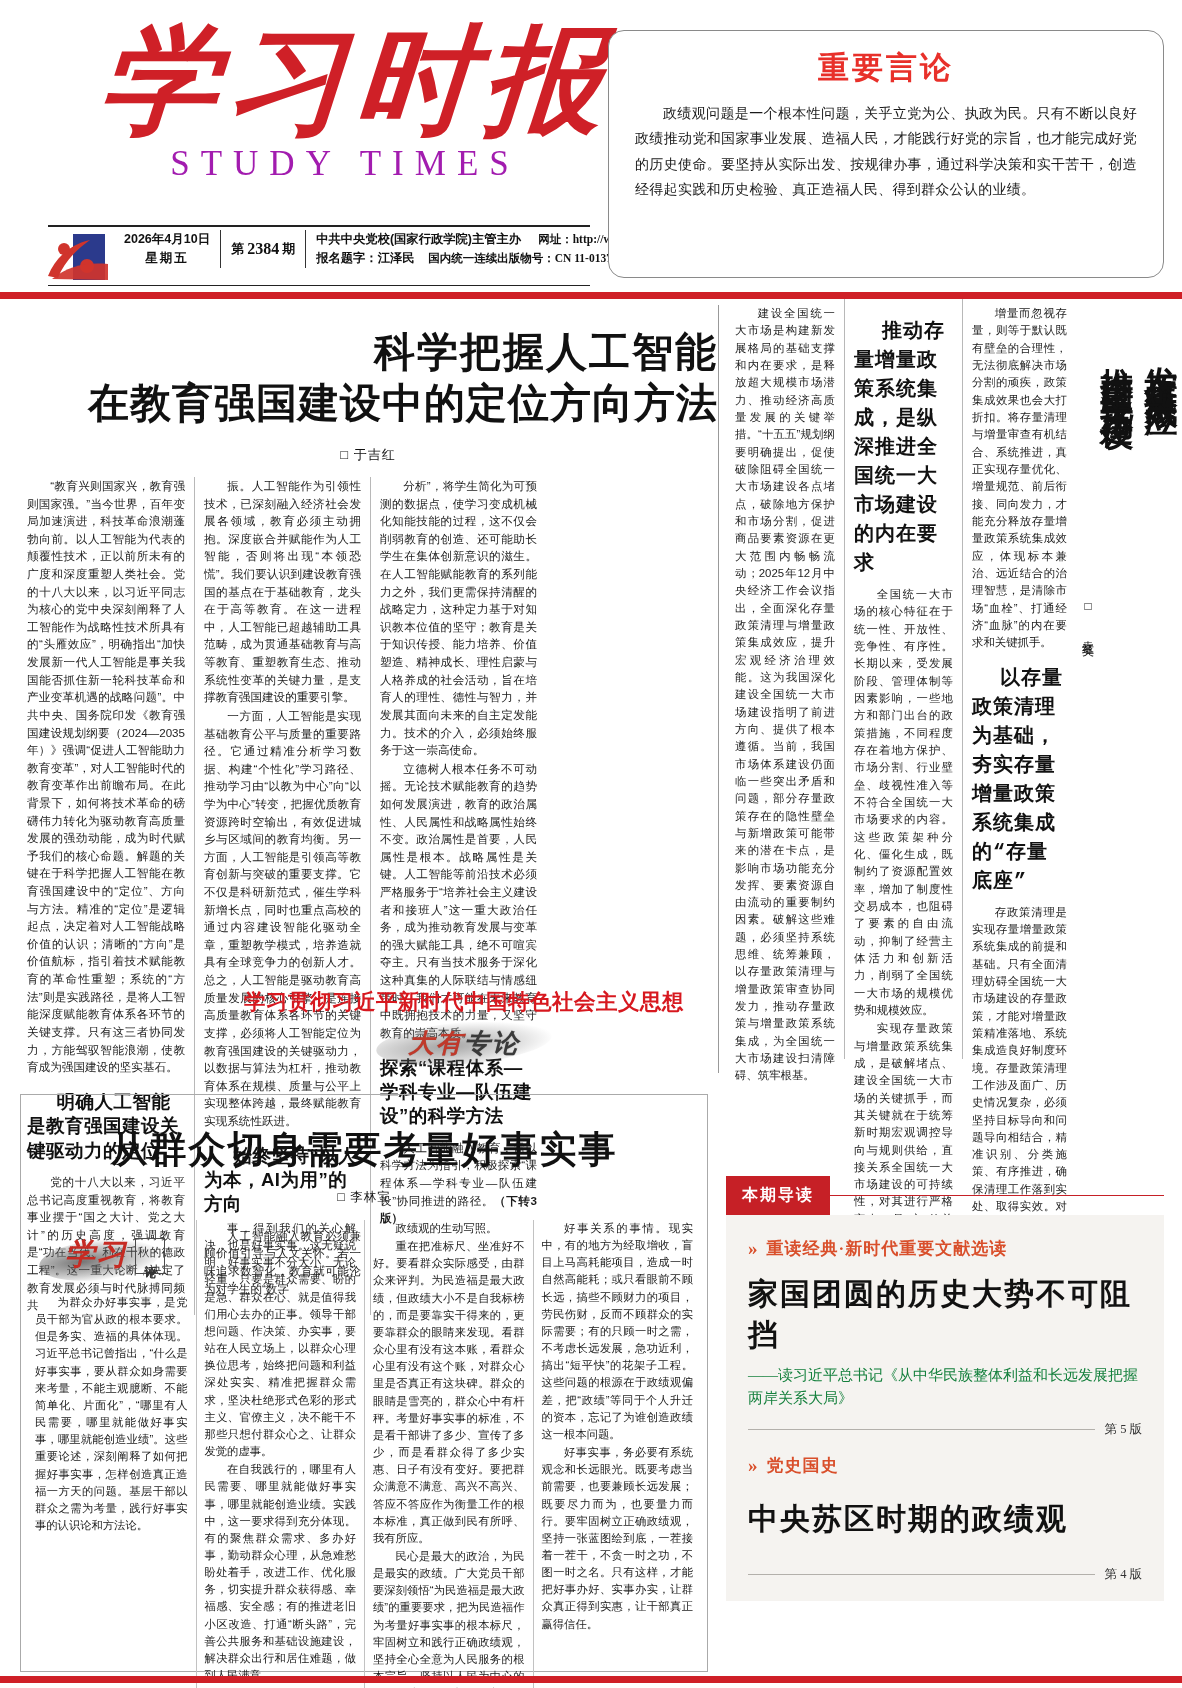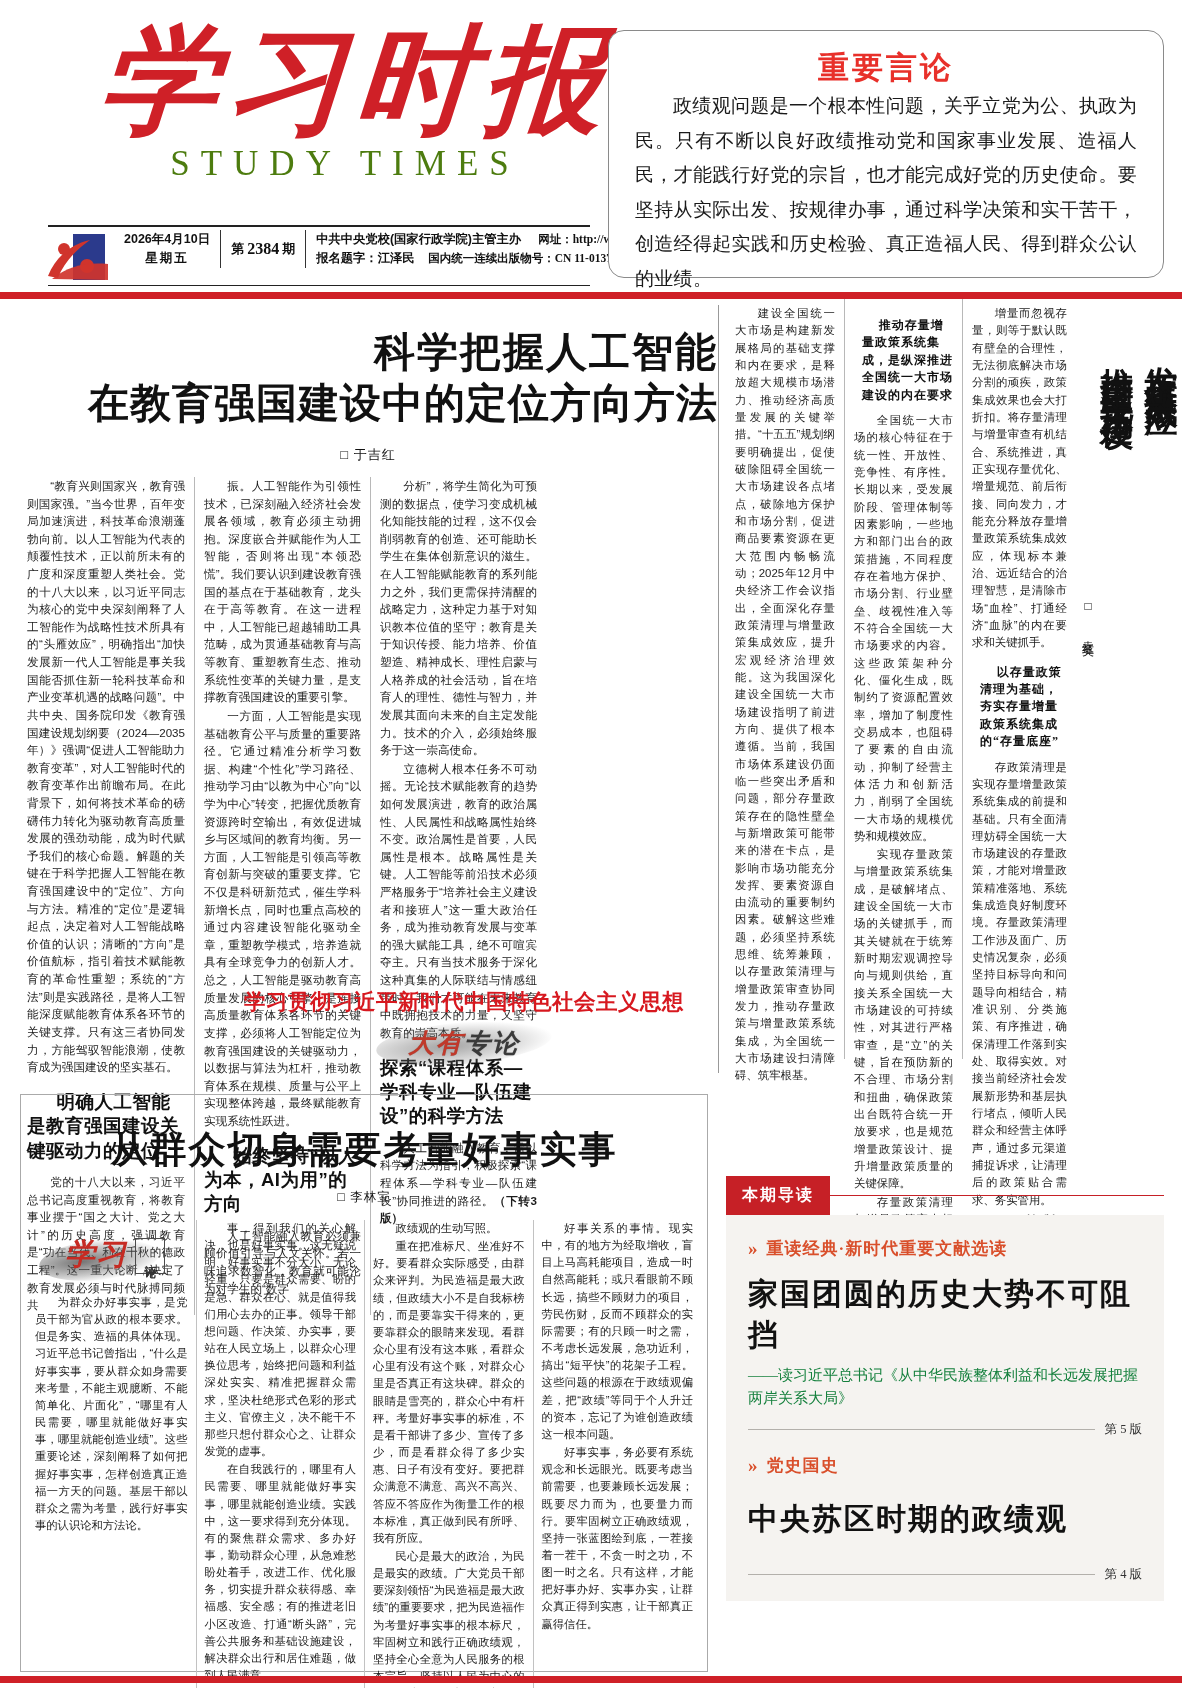--- a/index.html
+++ b/index.html
@@ -20,21 +20,21 @@
     font-family: "DejaVu Serif", serif;
     font-size: 118px; line-height: 1.05; font-weight: bold;
     color: #cf2027; letter-spacing: 10px;
     font-style: italic;
     transform: skewX(-4deg);
     white-space: nowrap;
   }
   .logo-en {
     margin-top: 2px;
     font-family: "Liberation Serif", serif;
-    font-size: 35px; letter-spacing: 11px; color: #4d7c0f; font-weight: normal;
+    font-size: 35px; letter-spacing: 11px; color: #a21caf; font-weight: normal;
   }
   .mast-rule { position: absolute; left: 48px; top: 225px; width: 542px; border-top: 2px solid #222; }
   .mast-rule2 { position: absolute; left: 48px; top: 285px; width: 542px; border-top: 1px solid #222; }
 
   .mast-emblem { position: absolute; left: 46px; top: 232px; width: 72px; height: 50px; }
 
   .mast-info { position: absolute; left: 124px; top: 230px; display: flex; align-items: stretch; font-family: "Liberation Sans", sans-serif; }
   .mi-date { padding: 0 10px 0 0; text-align: center; font-size: 12.5px; font-weight: bold; line-height: 1.5; color: #111; }
   .mi-date .d2 { letter-spacing: 2px; }
   .mi-issue { padding: 0 10px; border-left: 1px solid #333; display: flex; align-items: center; font-size: 13px; font-weight: bold; white-space: nowrap; }
@@ -44,25 +44,25 @@
 
   
   .quote-box {
     position: absolute; right: 18px; top: 30px; width: 556px; height: 248px;
     border: 1.6px solid #8a8a8a; border-radius: 16px;
     padding: 16px 26px 10px 26px; background: #fff;
   }
   .quote-title {
     text-align: center; color: #e8302a; font-weight: bold;
     font-family: "Liberation Sans", sans-serif;
-    font-size: 31px; letter-spacing: 3px; margin-bottom: 0;
+    font-size: 31px; letter-spacing: 3px; margin-bottom: 12px;
   }
   .quote-text {
     font-family: "Liberation Serif", "DejaVu Serif", serif;
-    font-size: 19px; line-height: 1.82; text-align: justify; text-indent: 2em;
+    font-size: 14px; line-height: 1.82; text-align: justify; text-indent: 2em;
     color: #1a1a1a; letter-spacing: 0.3px;
   }
 
   
   .red-bar { position: absolute; left: 0; width: 1182px; height: 7px; background: #cf2027; }
 
   
   .body-area { position: absolute; left: 0; top: 299px; width: 1182px; height: 780px; }
 
   .left-block { position: absolute; left: 18px; top: 0; width: 700px; height: 780px; }
@@ -132,23 +132,23 @@
     position: absolute; top: 42px;
   }
   .vhead.a { right: 2px; }
   .vhead.b { right: 46px; }
   .vbyline {
     writing-mode: vertical-rl; text-orientation: upright;
     font-family: "Liberation Sans", sans-serif; font-size: 12px; letter-spacing: 2px;
     position: absolute; right: 86px; top: 300px; color: #111;
   }
   h3.rsub {
-    font-family: Liberation Serif, serif;
-    font-size: 12px; font-weight: bold; line-height: 1.45;
-    margin: 12px 0 8px 8px; text-indent: 1.4em; letter-spacing: 1px;
+    font-family: Liberation Mono, monospace;
+    font-size: 20px; font-weight: bold; line-height: 1.45;
+    margin: 12px 0 8px 0; text-indent: 1.4em; letter-spacing: 1px;
   }
   p.rt {
     font-family: "Liberation Sans", "DejaVu Sans", sans-serif;
     font-size: 11.4px; line-height: 1.52; text-align: justify; text-indent: 2em;
     margin-bottom: 1px; word-break: break-all; color: #1c1c1c;
   }
   .jump { text-align: right; font-family: "Liberation Sans", sans-serif; font-size: 11.5px; font-weight: bold; margin-top: 4px; }
   .jump-inline { font-family: "Liberation Sans", sans-serif; font-weight: bold; }
 
   

